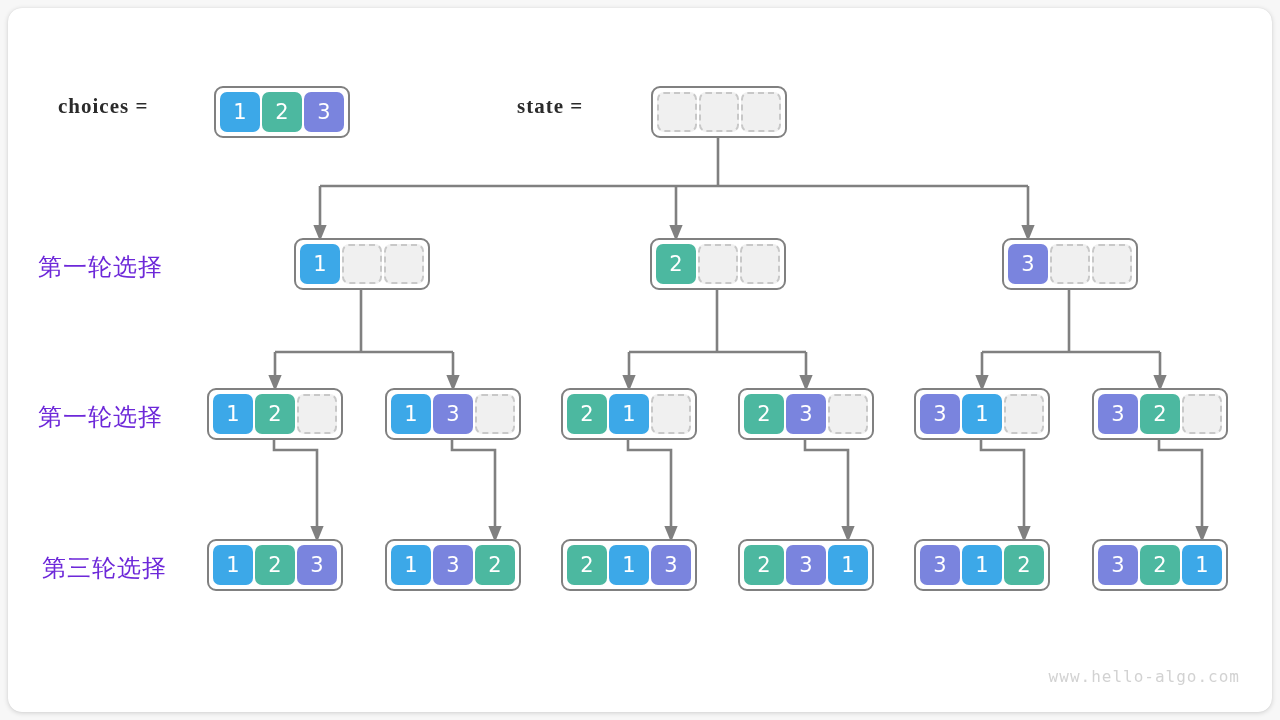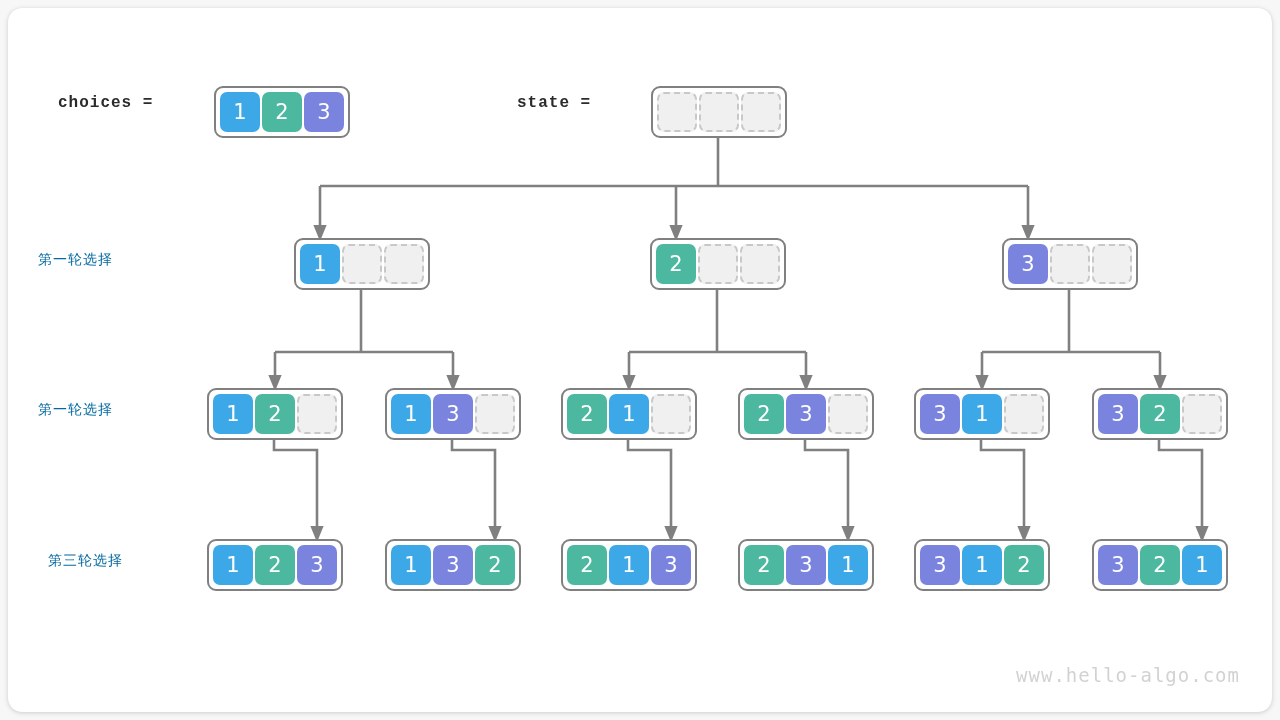--- a/index.html
+++ b/index.html
@@ -25,40 +25,40 @@
   }
   #svg-layer {
     position: absolute; left: 0; top: 0;
     width: 1280px; height: 720px;
     pointer-events: none;
   }
 
   
   .mono-label {
     position: absolute;
-    font-family: Liberation Mono, monospace;
+    font-family: Liberation Serif, serif;
     font-weight: bold;
-    font-size: 16px;
+    font-size: 21px;
     color: #2b2b2b;
     white-space: nowrap;
     letter-spacing: 1px;
   }
   .row-label {
     position: absolute;
     font-family: "DejaVu Sans", sans-serif;
-    font-size: 14px;
-    color: #0369a1;
+    font-size: 24px;
+    color: #6d28d9;
     white-space: nowrap;
     letter-spacing: 1px;
   }
   #watermark {
     position: absolute;
     right: 40px; bottom: 34px;
     font-family: "DejaVu Sans Mono", monospace;
-    font-size: 19px;
+    font-size: 16px;
     color: #d2d2d2;
     letter-spacing: 1px;
     white-space: nowrap;
     text-align: right;
   }
 
   
   .array {
     position: absolute;
     display: flex;
@@ -126,21 +126,21 @@
         <polyline points="981,440 981,450 1024,450 1024,534" marker-end="url(#arrowhead)"></polyline>
         <polyline points="1159,440 1159,450 1202,450 1202,534" marker-end="url(#arrowhead)"></polyline>
       </g>
   </svg>
 
   <div class="mono-label" style="left: 58px; top: 94px;">choices =</div>
   <div class="mono-label" style="left: 517px; top: 94px;">state =</div>
 
   <div class="row-label" style="left: 38px; top: 251px;">第一轮选择</div>
   <div class="row-label" style="left: 38px; top: 401px;">第一轮选择</div>
-  <div class="row-label" style="left: 48px; top: 552px;">第三轮选择</div>
+  <div class="row-label" style="left: 42px; top: 552px;">第三轮选择</div>
 
   <div id="arrays">
       <div class="array" style="left: 214px; top: 86px;">
         <div class="cell v1">1</div>
         <div class="cell v2">2</div>
         <div class="cell v3">3</div>
       </div>
       <div class="array" style="left: 651px; top: 86px;">
         <div class="cell empty"></div>
         <div class="cell empty"></div>

